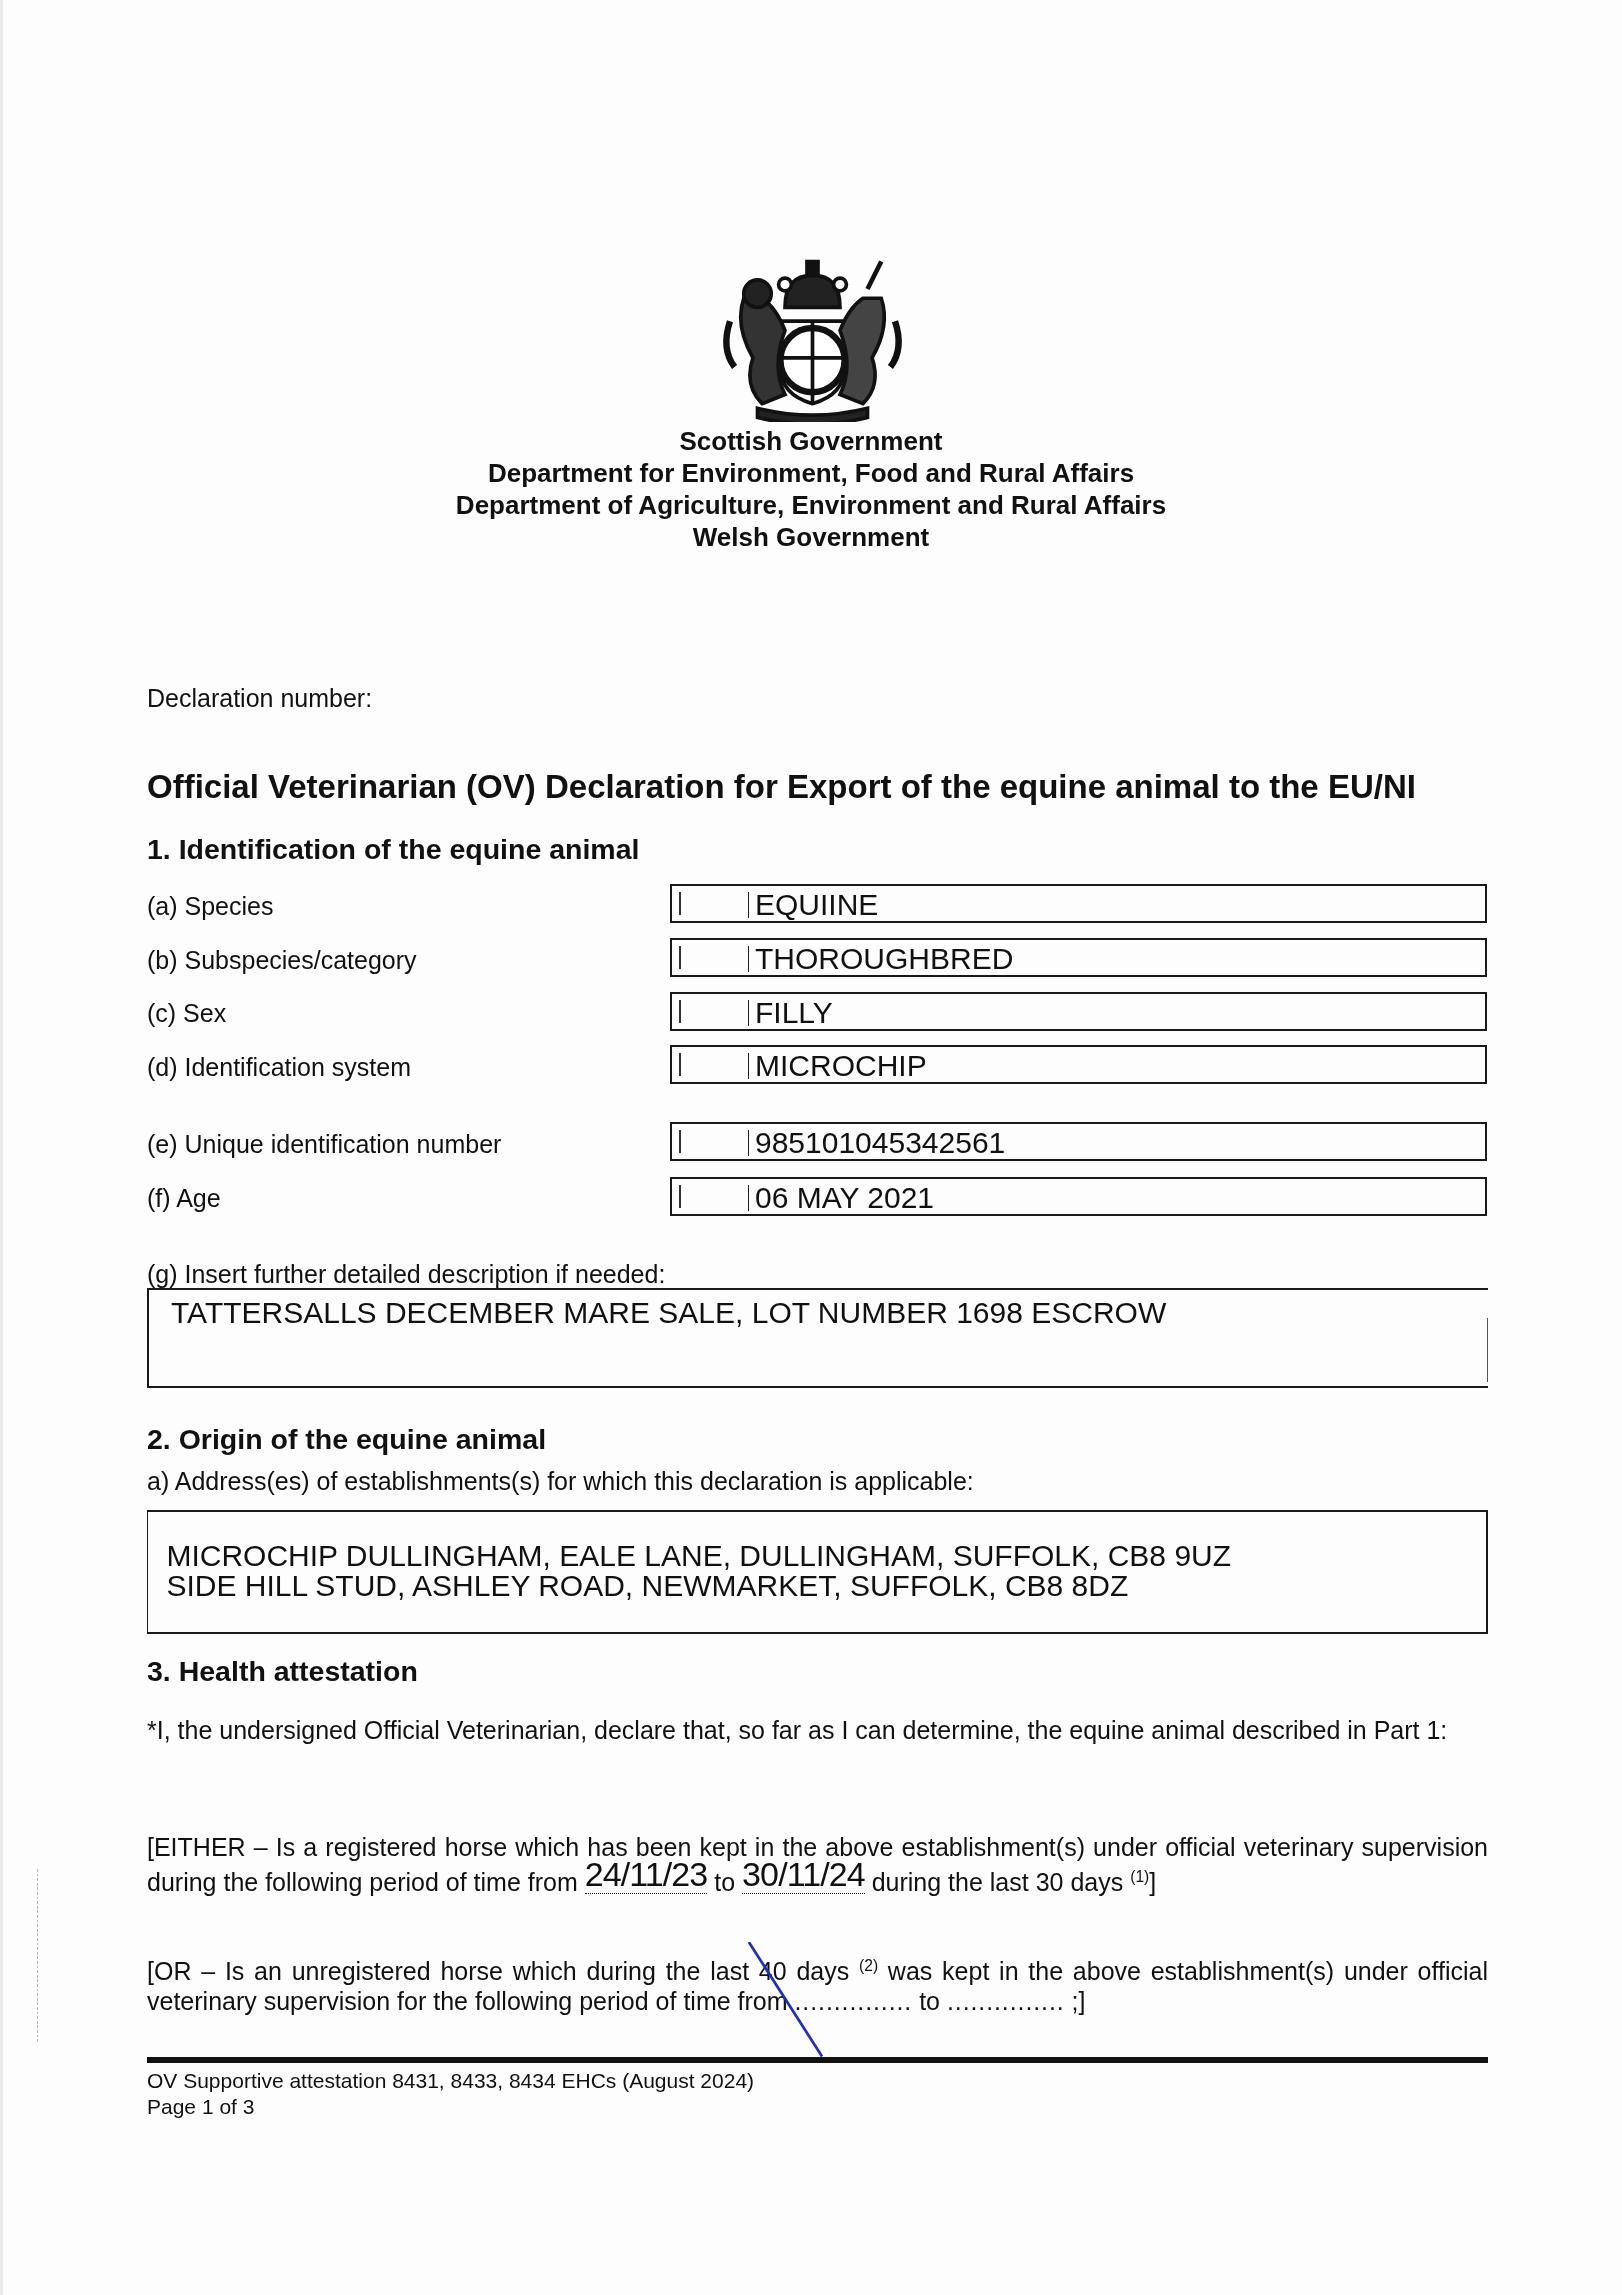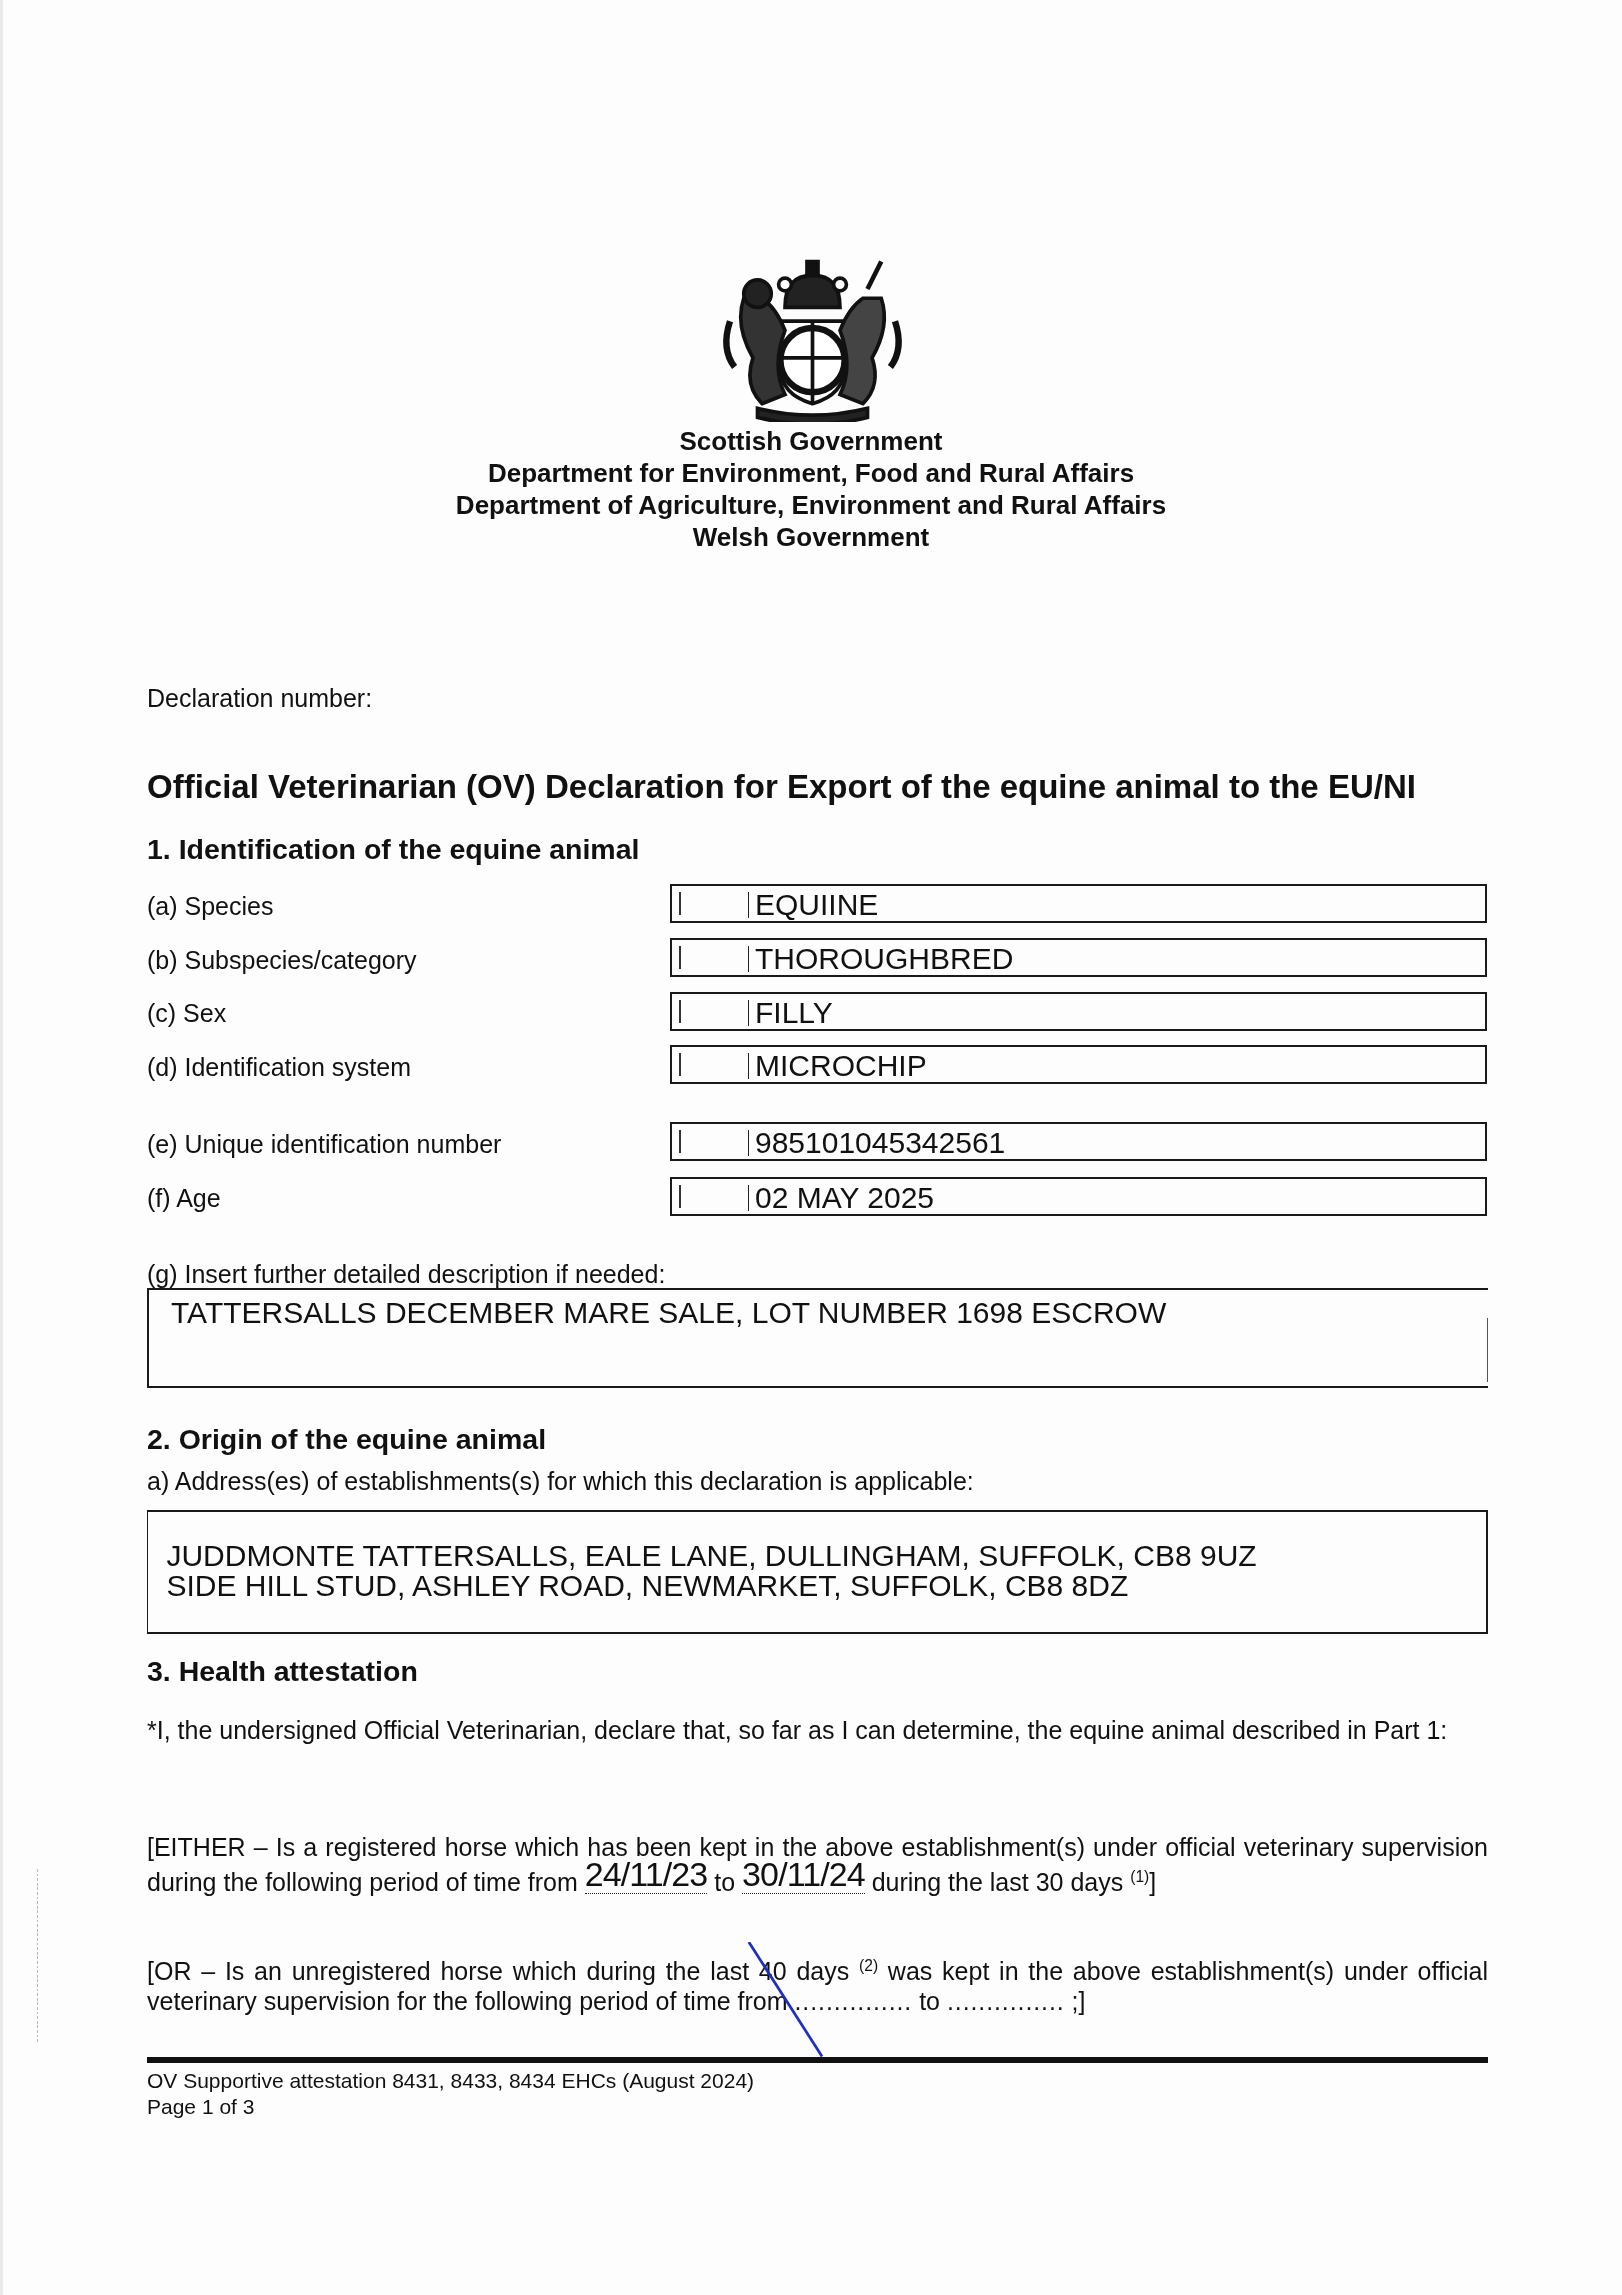--- a/index.html
+++ b/index.html
@@ -117,33 +117,33 @@
   <div class="field-box" style="top:1122px">
     <span class="tick1"></span>
       <span class="tick2"></span>
     <span class="val">985101045342561</span>
   </div>
 
   <div class="row-label" style="top:1184px">(f) Age</div>
   <div class="field-box" style="top:1177px">
     <span class="tick1"></span>
       <span class="tick2"></span>
-    <span class="val">02 MAY 2025</span>
+    <span class="val">06 MAY 2021</span>
   </div>
 
   <div class="desc-label">(g) Insert further detailed description if needed:</div>
   <div class="desc-box">
     <span class="val">TATTERSALLS DECEMBER MARE SALE, LOT NUMBER 1698 ESCROW</span>
     <span class="rmark"></span>
   </div>
 
   <div class="sec-h" style="top:1423px">2. Origin of the equine animal</div>
   <div class="addr-label">a) Address(es) of establishments(s) for which this declaration is applicable:</div>
   <div class="addr-box">
-    <div class="line" style="top:27.5px">JUDDMONTE TATTERSALLS, EALE LANE, DULLINGHAM, SUFFOLK, CB8 9UZ</div>
+    <div class="line" style="top:27.5px">MICROCHIP DULLINGHAM, EALE LANE, DULLINGHAM, SUFFOLK, CB8 9UZ</div>
     <div class="line" style="top:58px">SIDE HILL STUD, ASHLEY ROAD, NEWMARKET, SUFFOLK, CB8 8DZ</div>
   </div>
 
   <div class="sec-h" style="top:1655px">3. Health attestation</div>
 
   <div class="para" style="top:1715px">*I, the undersigned Official Veterinarian, declare that, so far as I can determine, the equine animal described in Part 1:</div>
 
   <div class="para" style="top:1832px">
     <span>[EITHER – Is a registered horse which has been kept in the above establishment(s) under official veterinary supervision during the following period of time from </span><span class="hand">24/11/23</span><span> to </span><span class="hand">30/11/24</span><span> during the last 30 days </span><sup>(1)</sup><span>]</span>
   </div>

